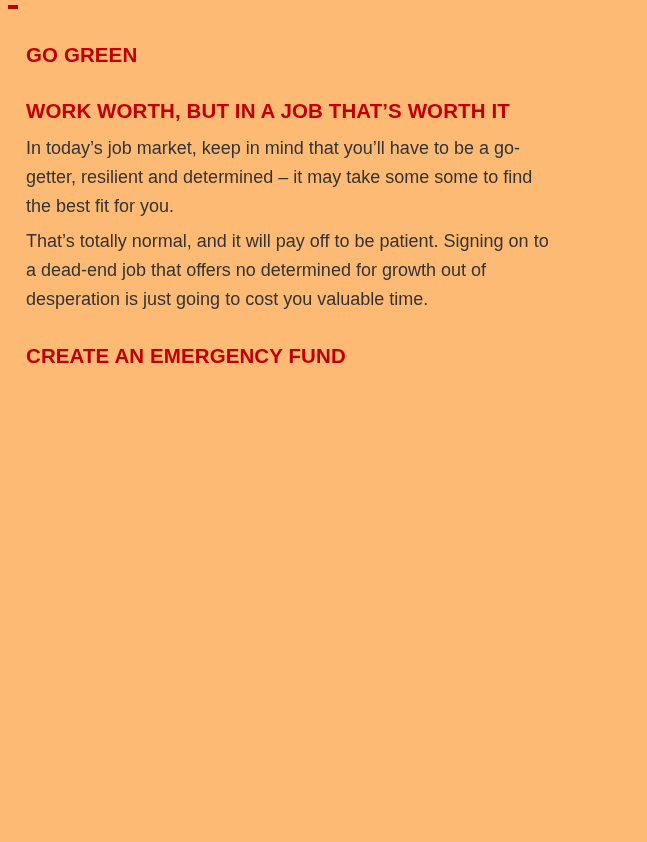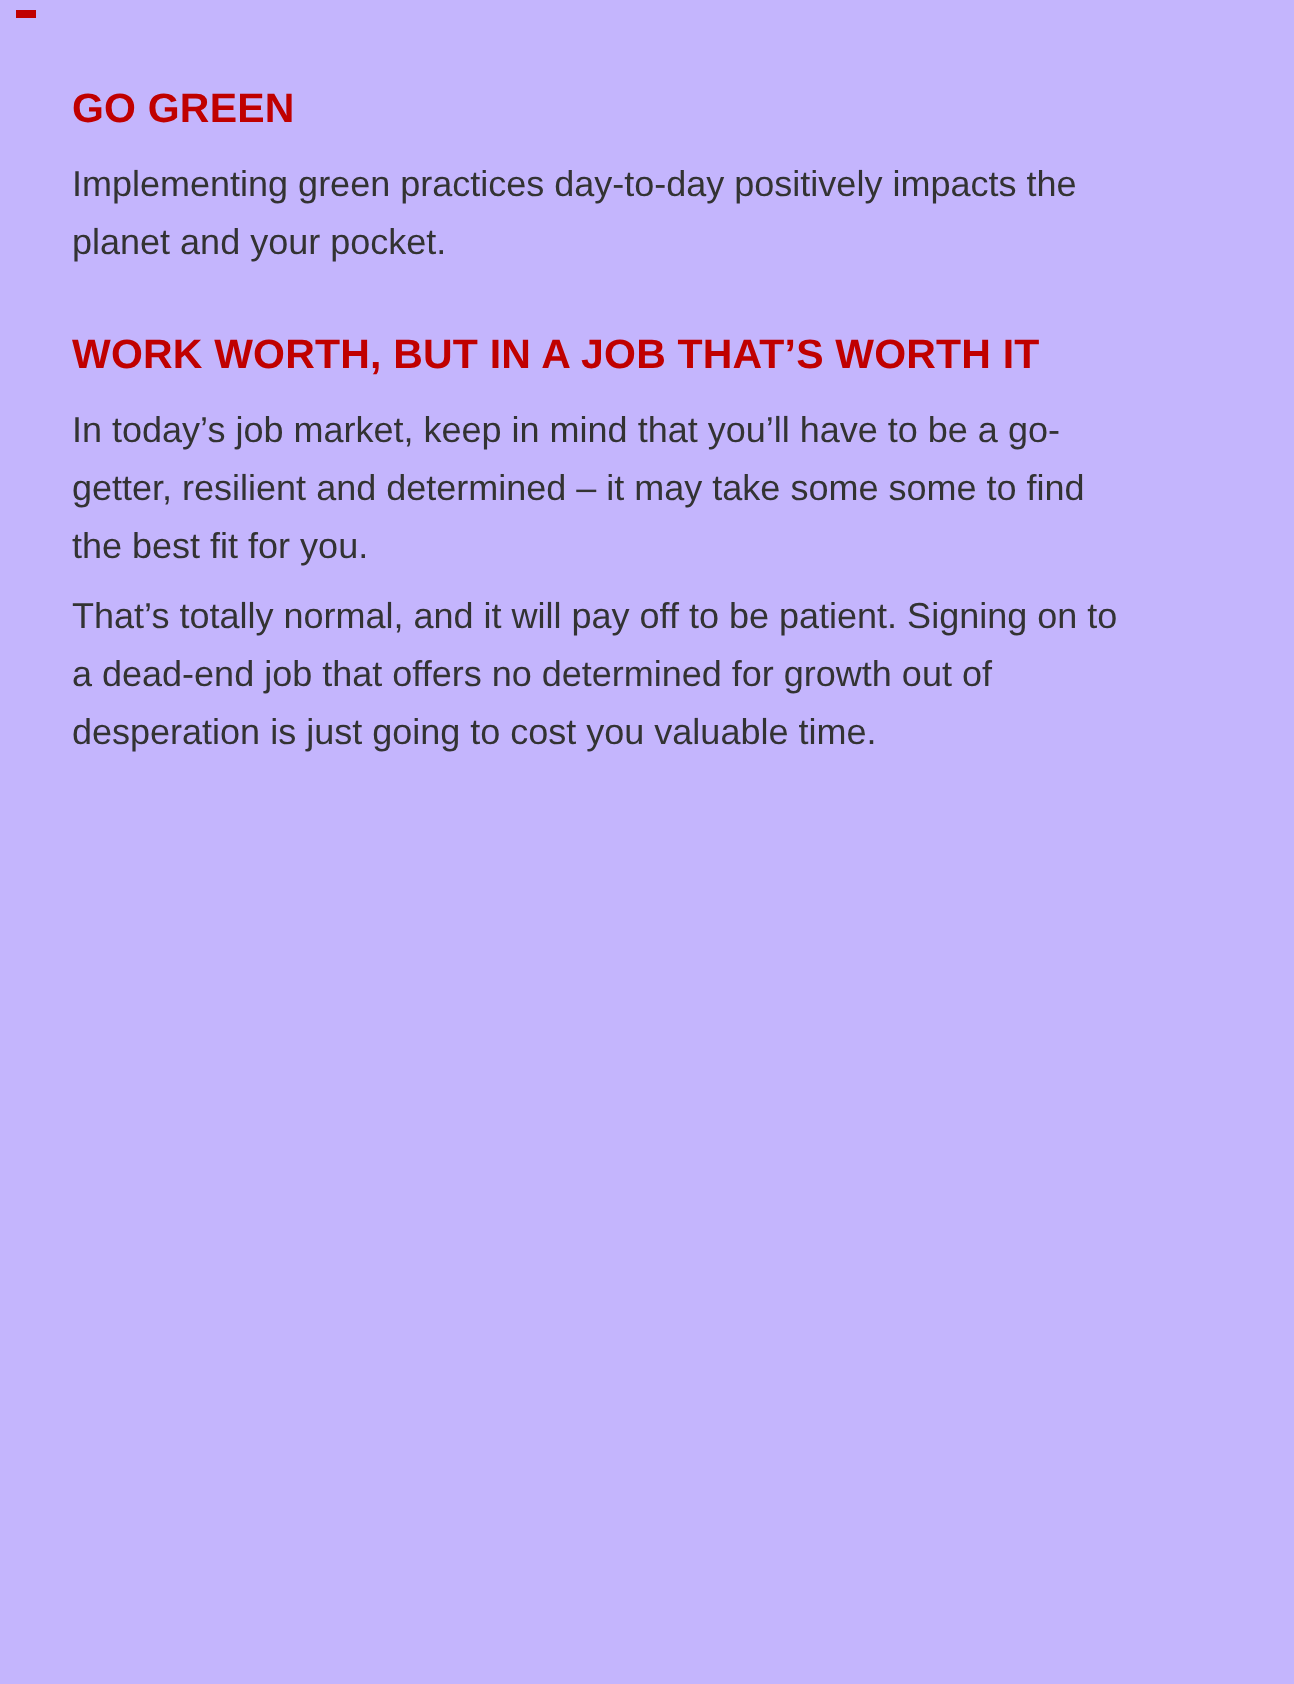--- a/index.html
+++ b/index.html
@@ -11,22 +11,22 @@
     width: 647px;
     height: 842px;
     font-family: "Liberation Sans", sans-serif;
     overflow: hidden;
   }
   .page {
     position: relative;
     box-sizing: border-box;
     width: 647px;
     height: 842px;
-    padding: 41px 15px 0 36px;
-    background: #c4b5fd;
+    padding: 41px 15px 0 26px;
+    background: #fdba74;
   }
   .corner-mark {
     position: absolute;
     left: 8px;
     top: 5px;
     width: 10px;
     height: 4px;
     background: #c00000;
   }
   .section-heading {
@@ -50,30 +50,29 @@
 </style>
 </head>
 <body>
 
 <div class="page">
 
   <div class="corner-mark"></div>
 
   <section class="doc-section">
     <h2 class="section-heading">GO GREEN</h2>
-    <p class="paragraph">Implementing green practices day-to-day positively impacts the
-planet and your pocket.</p>
   </section>
 
   <section class="doc-section">
     <h2 class="section-heading">WORK WORTH, BUT IN A JOB THAT’S WORTH IT</h2>
     <p class="paragraph">In today’s job market, keep in mind that you’ll have to be a go-
 getter, resilient and determined – it may take some some to find
 the best fit for you.</p>
     <p class="paragraph">That’s totally normal, and it will pay off to be patient. Signing on to
 a dead-end job that offers no determined for growth out of
 desperation is just going to cost you valuable time.</p>
   </section>
 
   <section class="doc-section">
+    <h2 class="section-heading">CREATE AN EMERGENCY FUND</h2>
   </section>
 
 </div>
 
 </body></html>

